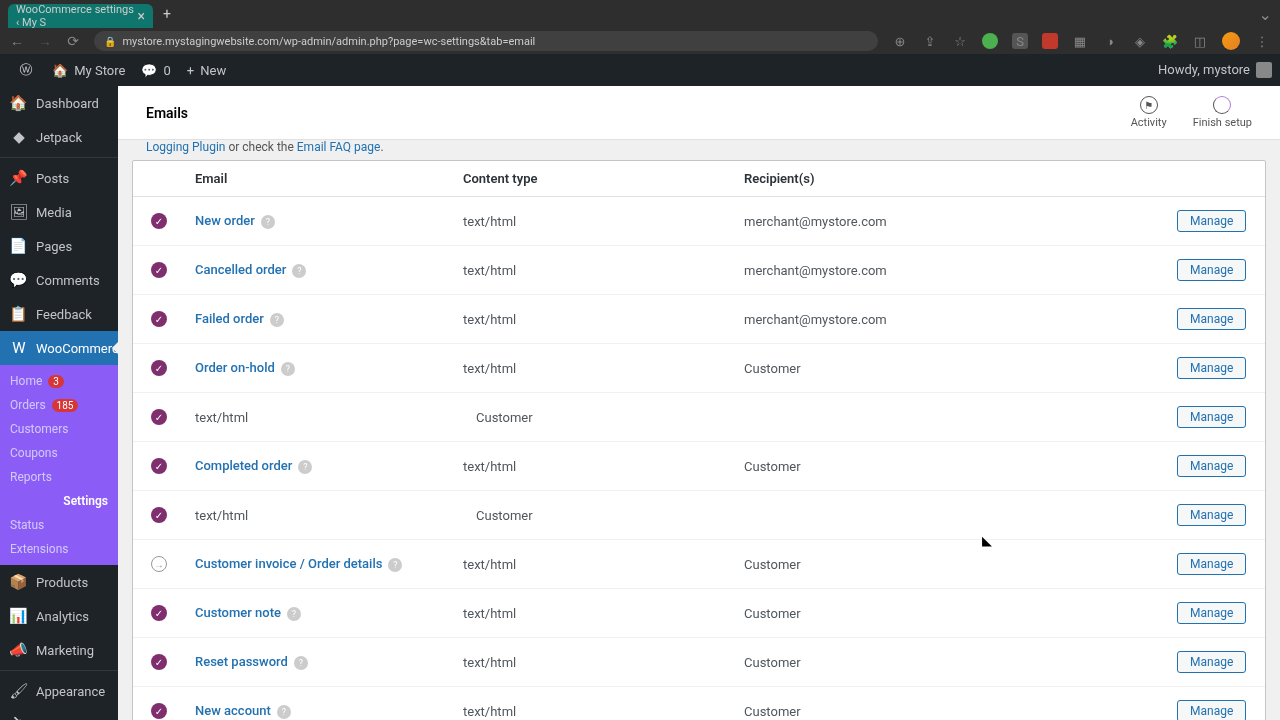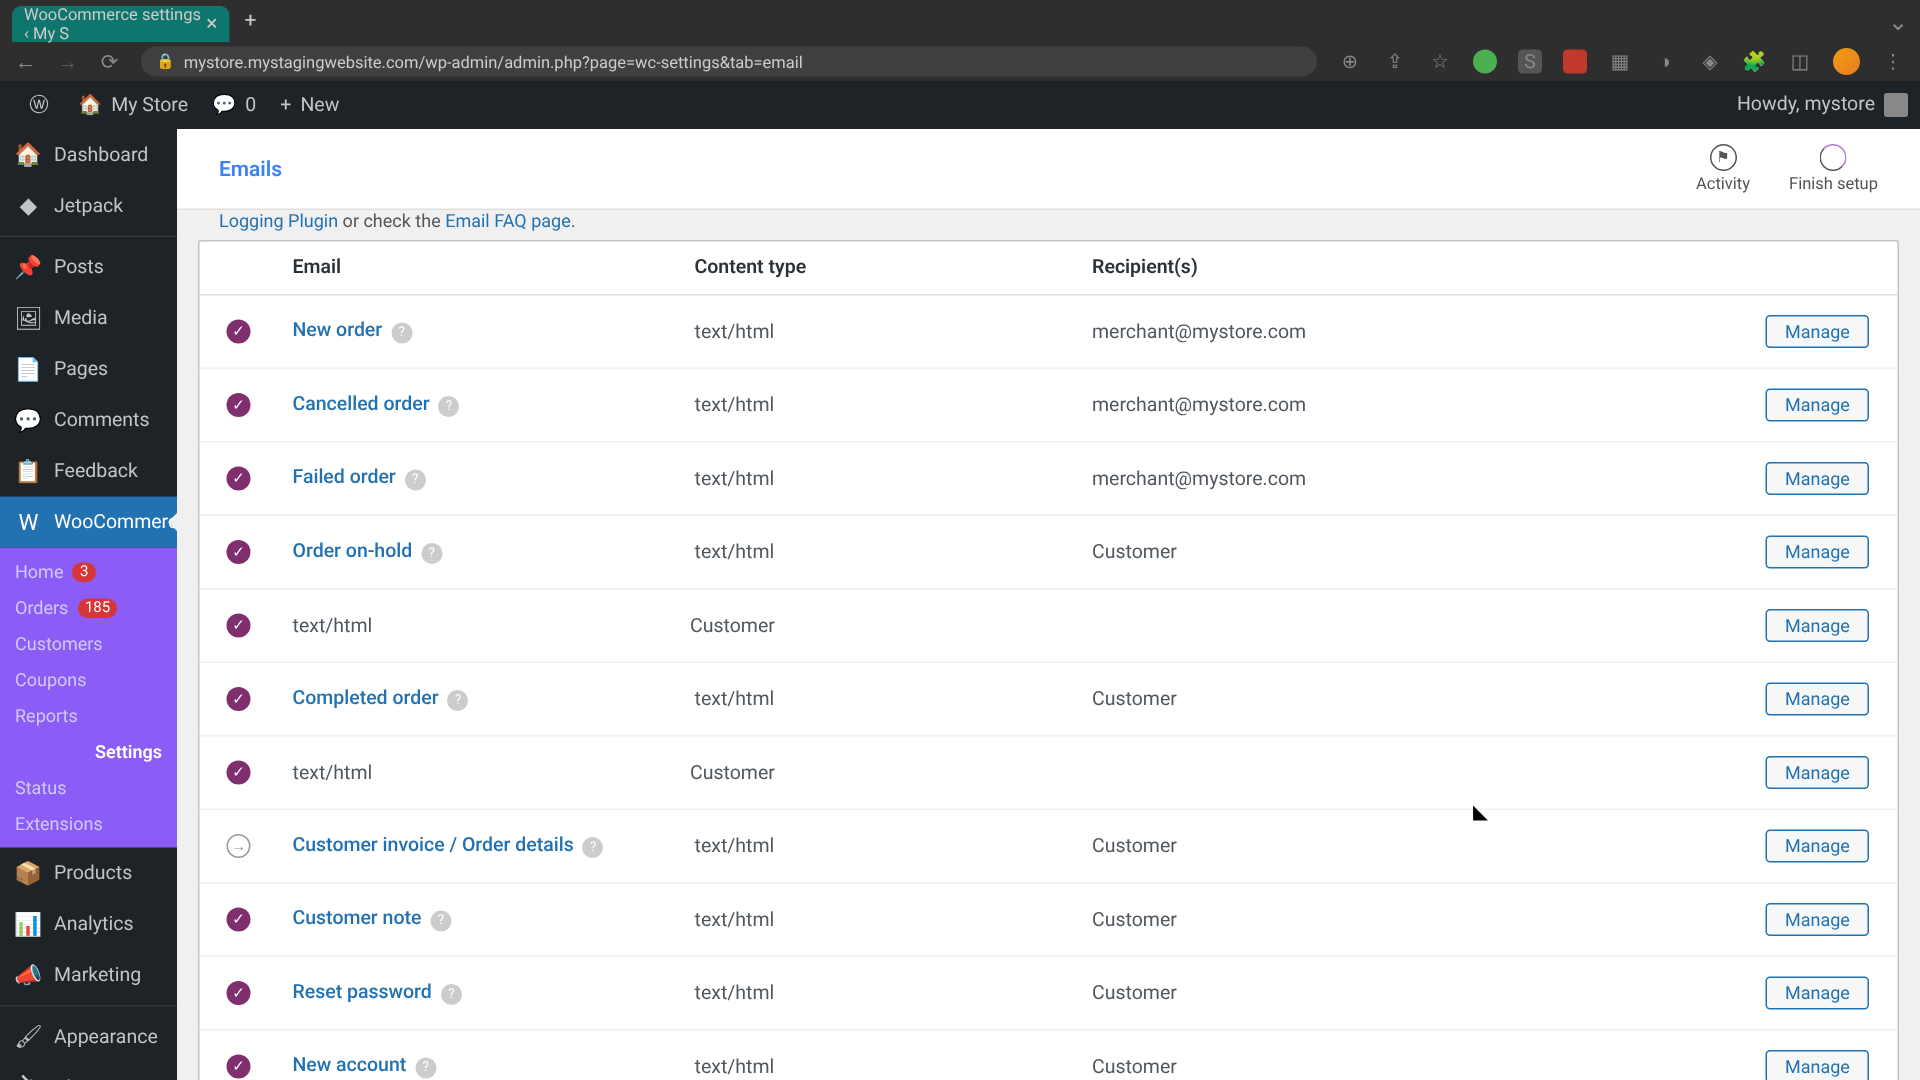--- a/index.html
+++ b/index.html
@@ -38,36 +38,36 @@
 .menu-separator { height: 5px; border-bottom: 1px solid #32373c; margin: 3px 0; }
 
 .submenu { background: #8b5cf6; padding: 4px 0; }
 .submenu-item { padding: 5px 10px; font-size: 12px; color: rgba(240,246,252,.7); cursor: pointer; display: flex; align-items: center; gap: 6px; }
 .submenu-item.current { color: #fff; font-weight: 600; justify-content: flex-end; }
 .badge { background: #d63638; color: #fff; font-size: 10px; padding: 1px 5px; border-radius: 8px; }
 
 
 .content { flex: 1; background: #f0f0f1; overflow-y: auto; position: relative; }
 .content-header { background: #fff; height: 54px; display: flex; align-items: center; padding: 0 28px; border-bottom: 1px solid #e0e0e0; }
-.page-title { font-size: 14px; font-weight: 600; color: #3b82f6; }
+.page-title { font-size: 14px; font-weight: 600; color: #000000; }
 .header-actions { margin-left: auto; display: flex; gap: 26px; }
 .header-action { display: flex; flex-direction: column; align-items: center; gap: 2px; font-size: 11px; color: #555; cursor: pointer; }
 .header-action-icon { width: 18px; height: 18px; border: 1.5px solid #555; border-radius: 50%; display: flex; align-items: center; justify-content: center; font-size: 10px; }
 .setup-ring { border-color: #555; border-top-color: #af7dd1; border-right-color: #af7dd1; }
 
 .banner-hint { padding: 2px 28px 6px; color: #555; font-size: 12px; margin-top: -2px; }
 .banner-hint a { color: #2271b1; }
 
 
 .email-table { margin: 0 14px; background: #fff; border: 1px solid #c3c4c7; border-radius: 2px; }
 .table-header { display: flex; padding: 10px 18px; border-bottom: 1px solid #e0e0e0; font-size: 13px; font-weight: 600; color: #2c3338; }
 .col-status { width: 44px; }
 .col-email { width: 268px; }
 .col-content { width: 265px; }
-.col-recipient { flex: 1; }
+.col-recipient { flex: 1; margin-left: 16px; }
 .col-manage { width: 70px; text-decoration: underline; }
 
 .table-row { display: flex; align-items: center; padding: 13px 18px; border-bottom: 1px solid #f0f0f1; font-size: 13px; color: #50575e; }
 .table-row:last-child { border-bottom: none; }
 
 .status-icon { width: 16px; height: 16px; border-radius: 50%; display: flex; align-items: center; justify-content: center; font-size: 10px; }
 .status-enabled { background: #7f2e6e; color: #fff; }
 .status-manual { border: 1.5px solid #999; color: #999; }
 
 .email-name { color: #2271b1; font-weight: 500; cursor: pointer; }

